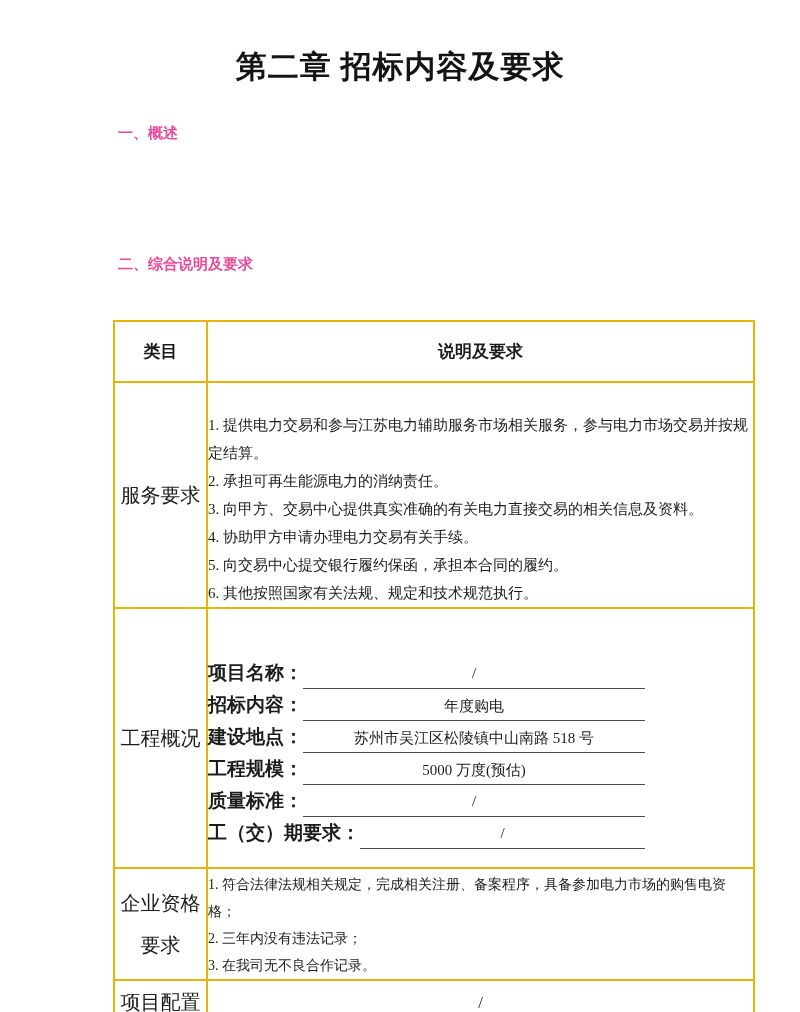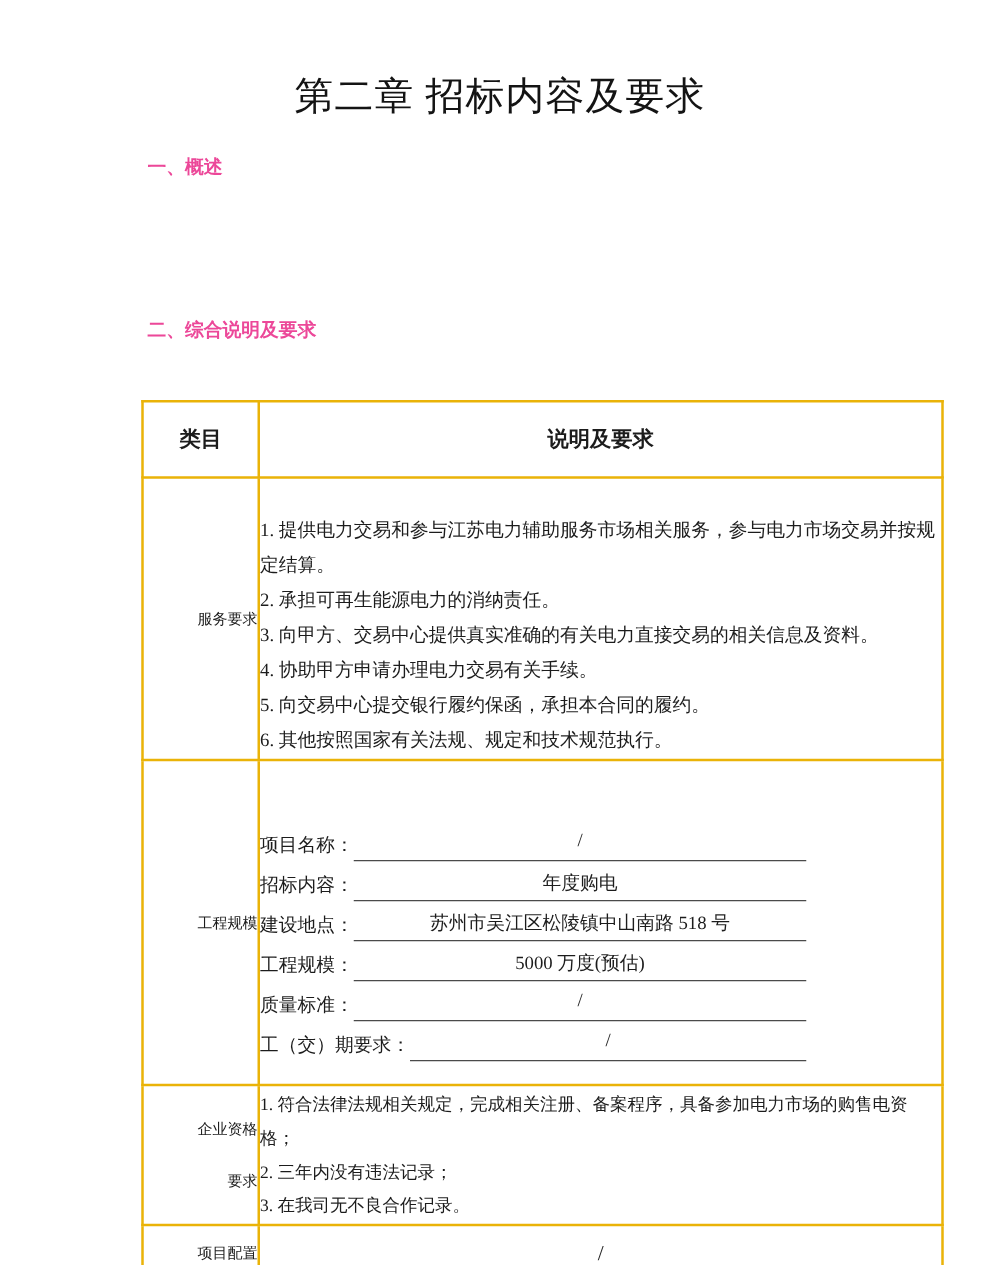--- a/index.html
+++ b/index.html
@@ -2,53 +2,53 @@
 <html><head>
 <meta charset="utf-8">
 <style>
   html,body{margin:0;padding:0;background:#ffffff;}
   .page{
     position:relative;width:800px;height:1012px;background:#ffffff;
     color:#141414;font-family:"Liberation Serif","DejaVu Serif",serif;
     overflow:hidden;
   }
   .doc-title{
-    position:absolute;top:56px;left:0;width:100%;text-align:center;
-    font-size:31px;font-weight:normal;letter-spacing:1px;
+    position:absolute;top:46px;left:0;width:100%;text-align:center;
+    font-size:31px;font-weight:bold;letter-spacing:1px;
   }
   .sec-heading{
     position:absolute;left:118px;
     font-family:"Liberation Sans","DejaVu Sans",sans-serif;
     font-weight:bold;font-size:15px;color:#ec4899;
   }
   .sec-heading.h1{top:124px;}
   .sec-heading.h2{top:255px;}
   .overview-para{
     position:absolute;left:118px;top:174px;width:582px;
     font-size:16px;line-height:26px;text-indent:32px;color:#1c1c1c;
   }
   table.doc-table{
     position:absolute;left:113px;top:320px;width:642px;
     border-collapse:collapse;table-layout:fixed;
   }
   table.doc-table td{
     border:2px solid #eab308;padding:0;vertical-align:middle;color:#1c1c1c;
   }
-  td.col-label{width:93px;text-align:right;font-size:12px;}
+  td.col-label{width:93px;text-align:center;font-size:20px;}
   td.header-cell{height:59px;text-align:center;font-weight:bold;font-size:17px;}
   td.content-cell{padding:4px 6px 4px 9px;}
   .service-items{font-size:15px;line-height:28px;margin-top:28px;}
   .qual-cell{vertical-align:top;}
   .qual-items{font-size:14px;line-height:27px;padding-top:2px;}
   .overview-cell{vertical-align:top;}
   .fields-wrap{padding-top:30px;}
   .field{display:flex;align-items:flex-end;width:437px;height:32px;}
   .field-label{
     font-family:"Liberation Sans","DejaVu Sans",sans-serif;
-    font-weight:normal;font-size:15px;white-space:nowrap;padding-bottom:3px;
+    font-weight:bold;font-size:19px;white-space:nowrap;padding-bottom:3px;
   }
   .field-line{
     flex:1;border-bottom:1px solid #4a4a4a;text-align:center;
     font-size:15px;padding-bottom:3px;min-height:20px;
   }
   .two-line-label div{line-height:42px;}
   td.slash-cell{text-align:center;font-size:17px;height:43px;}
   .row-service{height:198px;}
   .row-overview{height:260px;}
   .row-qual{height:88px;}
@@ -86,21 +86,21 @@
           <div>2. 承担可再生能源电力的消纳责任。</div>
           <div>3. 向甲方、交易中心提供真实准确的有关电力直接交易的相关信息及资料。</div>
           <div>4. 协助甲方申请办理电力交易有关手续。</div>
           <div>5. 向交易中心提交银行履约保函，承担本合同的履约。</div>
           <div>6. 其他按照国家有关法规、规定和技术规范执行。</div>
         </div>
       </td>
     </tr>
 
     <tr class="row-overview">
-      <td class="col-label">工程规模</td>
+      <td class="col-label">工程概况</td>
       <td class="content-cell overview-cell">
         <div class="fields-wrap">
           <div class="field">
             <span class="field-label">项目名称：</span>
             <span class="field-line">/</span>
           </div>
           <div class="field">
             <span class="field-label">招标内容：</span>
             <span class="field-line">年度购电</span>
           </div>

